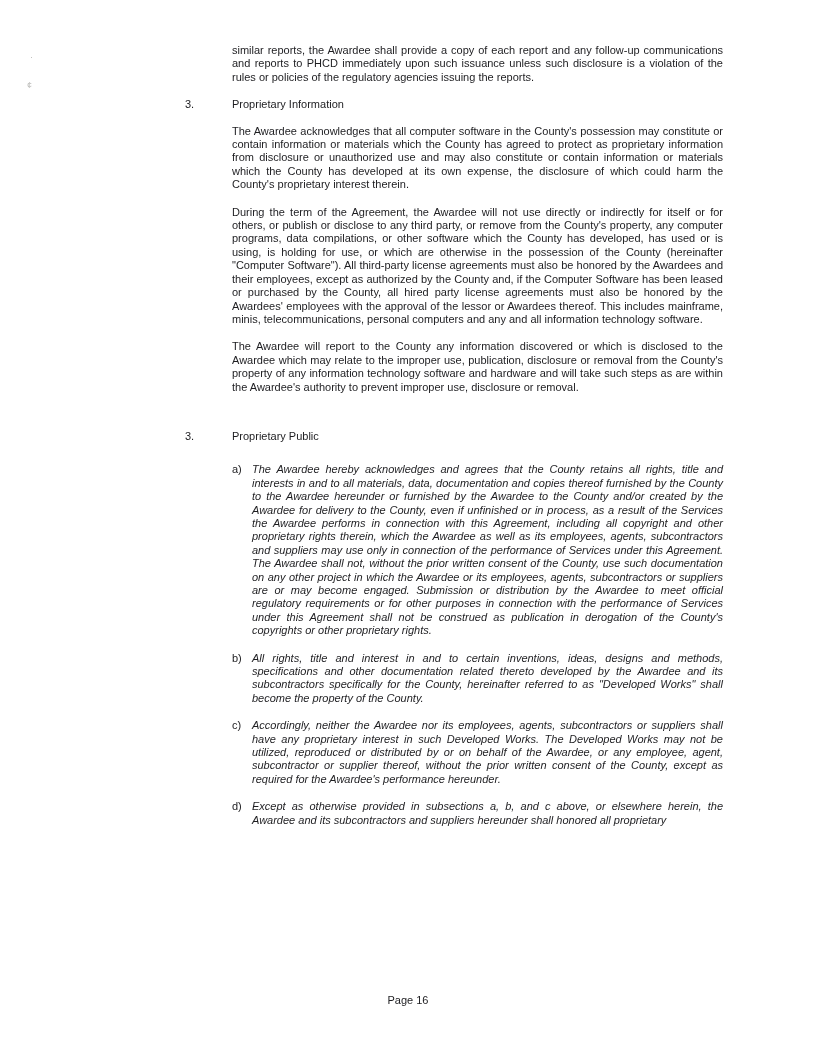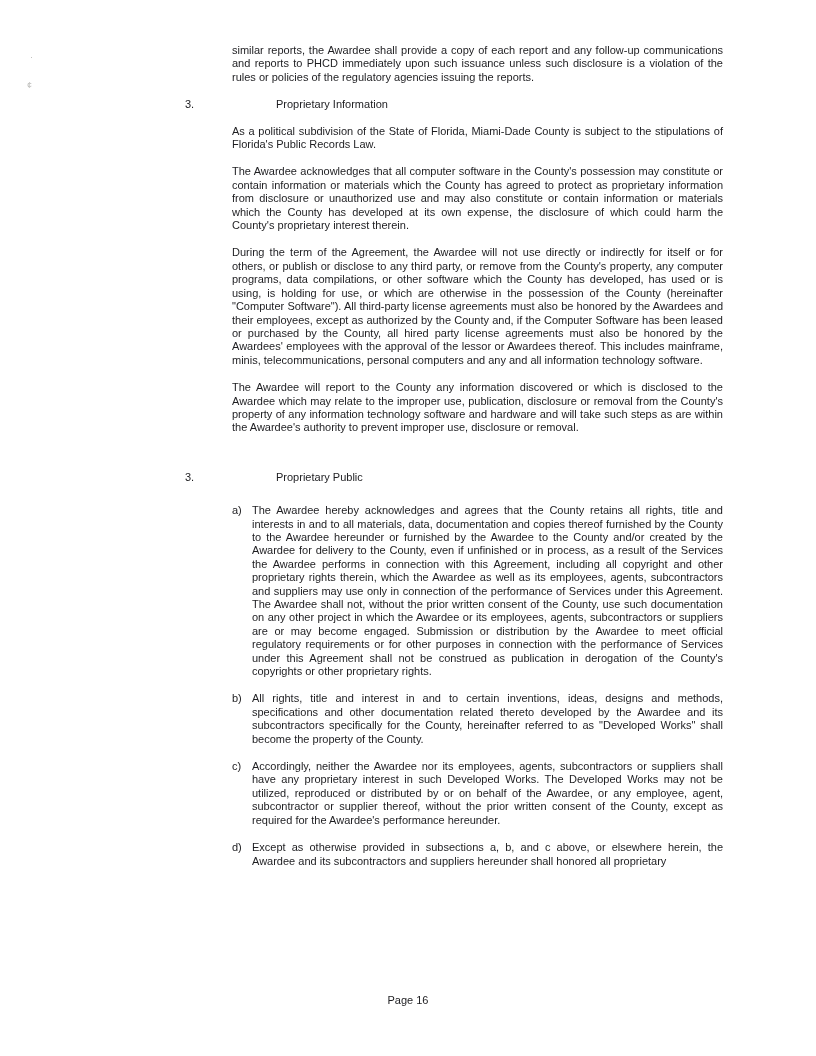--- a/index.html
+++ b/index.html
@@ -39,33 +39,33 @@
   }
   .section-head.gap-top {
     margin-top: 36px;
     margin-bottom: 20px;
   }
   .sec-num {
     flex: 0 0 47px;
   }
   .sec-title {
     flex: 1;
-    margin-left: 44px;
   }
   .sub-item {
     display: flex;
     margin: 0 0 14px 47px;
   }
   .sub-label {
     flex: 0 0 20px;
     text-align: left;
   }
   .sub-text {
     flex: 1;
     text-align: justify;
+    font-style: italic;
   }
   .footer {
     position: absolute;
     bottom: 50px;
     left: 0;
     width: 816px;
     text-align: center;
     font-size: 11px;
     color: #1d1d20;
   }
@@ -88,21 +88,20 @@
 
   <div class="content">
 
     <p class="para">similar reports, the Awardee shall provide a copy of each report and any follow-up communications and reports to PHCD immediately upon such issuance unless such disclosure is a violation of the rules or policies of the regulatory agencies issuing the reports.</p>
 
     <div class="section-head">
       <span class="sec-num">3.</span>
       <span class="sec-title">Proprietary Information</span>
     </div>
 
-    <p class="para">As a political subdivision of the State of Florida, Miami-Dade County is subject to the stipulations of Florida's Public Records Law.</p>
     <p class="para">The Awardee acknowledges that all computer software in the County's possession may constitute or contain information or materials which the County has agreed to protect as proprietary information from disclosure or unauthorized use and may also constitute or contain information or materials which the County has developed at its own expense, the disclosure of which could harm the County's proprietary interest therein.</p>
     <p class="para">During the term of the Agreement, the Awardee will not use directly or indirectly for itself or for others, or publish or disclose to any third party, or remove from the County's property, any computer programs, data compilations, or other software which the County has developed, has used or is using, is holding for use, or which are otherwise in the possession of the County (hereinafter "Computer Software"). All third-party license agreements must also be honored by the Awardees and their employees, except as authorized by the County and, if the Computer Software has been leased or purchased by the County, all hired party license agreements must also be honored by the Awardees' employees with the approval of the lessor or Awardees thereof. This includes mainframe, minis, telecommunications, personal computers and any and all information technology software.</p>
     <p class="para">The Awardee will report to the County any information discovered or which is disclosed to the Awardee which may relate to the improper use, publication, disclosure or removal from the County's property of any information technology software and hardware and will take such steps as are within the Awardee's authority to prevent improper use, disclosure or removal.</p>
 
     <div class="section-head gap-top">
       <span class="sec-num">3.</span>
       <span class="sec-title">Proprietary Public</span>
     </div>
 
     <div class="sub-item">

